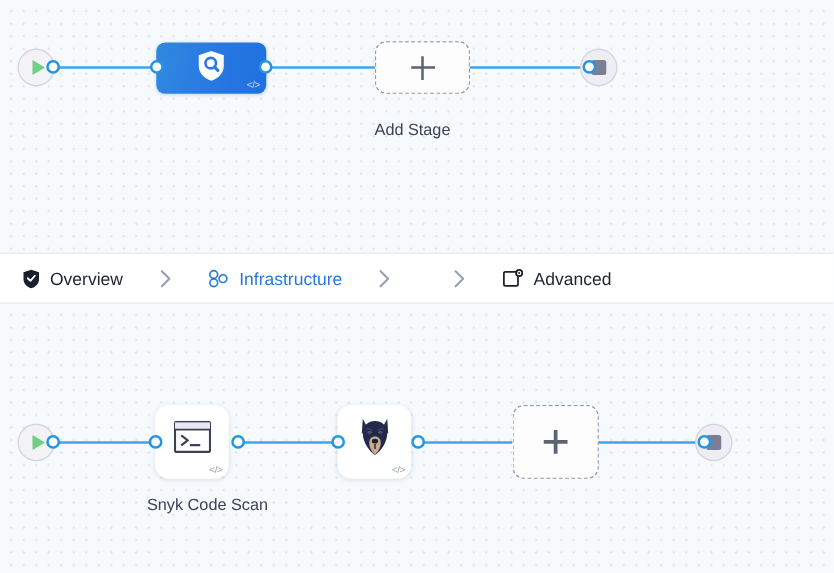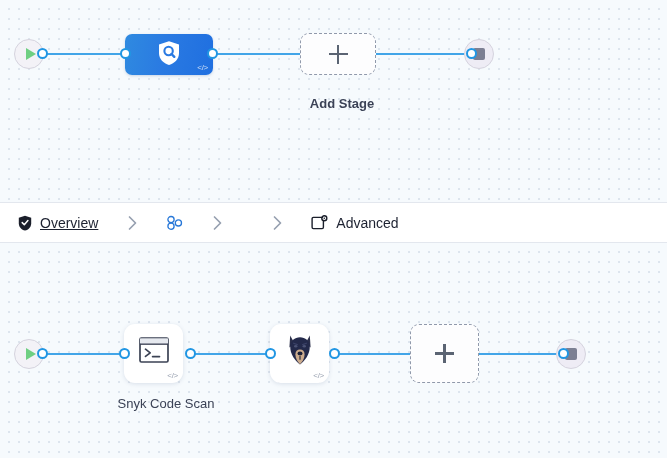--- a/index.html
+++ b/index.html
@@ -251,31 +251,31 @@
         </svg>
       </div>
       <span class="code-badge">&lt;/&gt;</span>
     </div>
     <div class="port" style="left:120px; top:48px;"></div>
     <div class="port" style="left:207px; top:48px;"></div>
 
     <div class="add-node" style="left:300px; top:33px; width:76px; height:42px;">
       <div class="plus"></div>
     </div>
-    <div class="node-label" style="left:272px; top:95px; width:140px;font-weight:bold;">Add Stage</div>
+    <div class="node-label" style="left:260px; top:95px; width:140px;">Add Stage</div>
 
     <div class="port" style="left:466px; top:48px;"></div>
     <div class="stop-node" style="left:464px; top:39px;">
       <div class="stop-sq"></div>
     </div>
   </div>
 
   <div class="tabbar" style="padding-left:12px; gap:0;">
 
-    <div class="tab" style="margin-left:2px;text-decoration:underline;">
+    <div class="tab" style="margin-left:2px;">
       <span class="tab-icon">
         <svg width="14" height="16" viewBox="0 0 14 16">
           <path d="M7 0.7 L13.2 2.8 V8.2 C13.2 12 10.5 14.7 7 15.6 C3.5 14.7 0.8 12 0.8 8.2 V2.8 Z" fill="#1b1f2b"></path>
           <path d="M4.2 7.6 L6.3 9.7 L9.9 5.6" fill="none" stroke="#ffffff" stroke-width="1.5" stroke-linecap="round" stroke-linejoin="round"></path>
         </svg>
       </span>
       <span class="tab-label">Overview</span>
     </div>
 
     <div class="sep" style="width:56px;">
@@ -285,20 +285,21 @@
     </div>
 
     <div class="tab link">
       <span class="tab-icon">
         <svg width="17" height="16" viewBox="0 0 17 16">
           <circle cx="5" cy="4.6" r="3.1" fill="none" stroke="#2878d8" stroke-width="1.3"></circle>
           <circle cx="5" cy="11.2" r="3.1" fill="none" stroke="#2878d8" stroke-width="1.3"></circle>
           <circle cx="12.4" cy="7.9" r="3.1" fill="none" stroke="#2878d8" stroke-width="1.3"></circle>
         </svg>
       </span>
+      <span class="tab-label">Infrastructure</span>
     </div>
 
     <div class="sep" style="width:56px;">
       <svg width="11" height="16" viewBox="0 0 11 16">
         <path d="M2.5 2 L8.5 8 L2.5 14" fill="none" stroke="#97a0b0" stroke-width="1.7" stroke-linecap="round" stroke-linejoin="round"></path>
       </svg>
     </div>
 
 
     <div class="sep" style="width:56px;">

